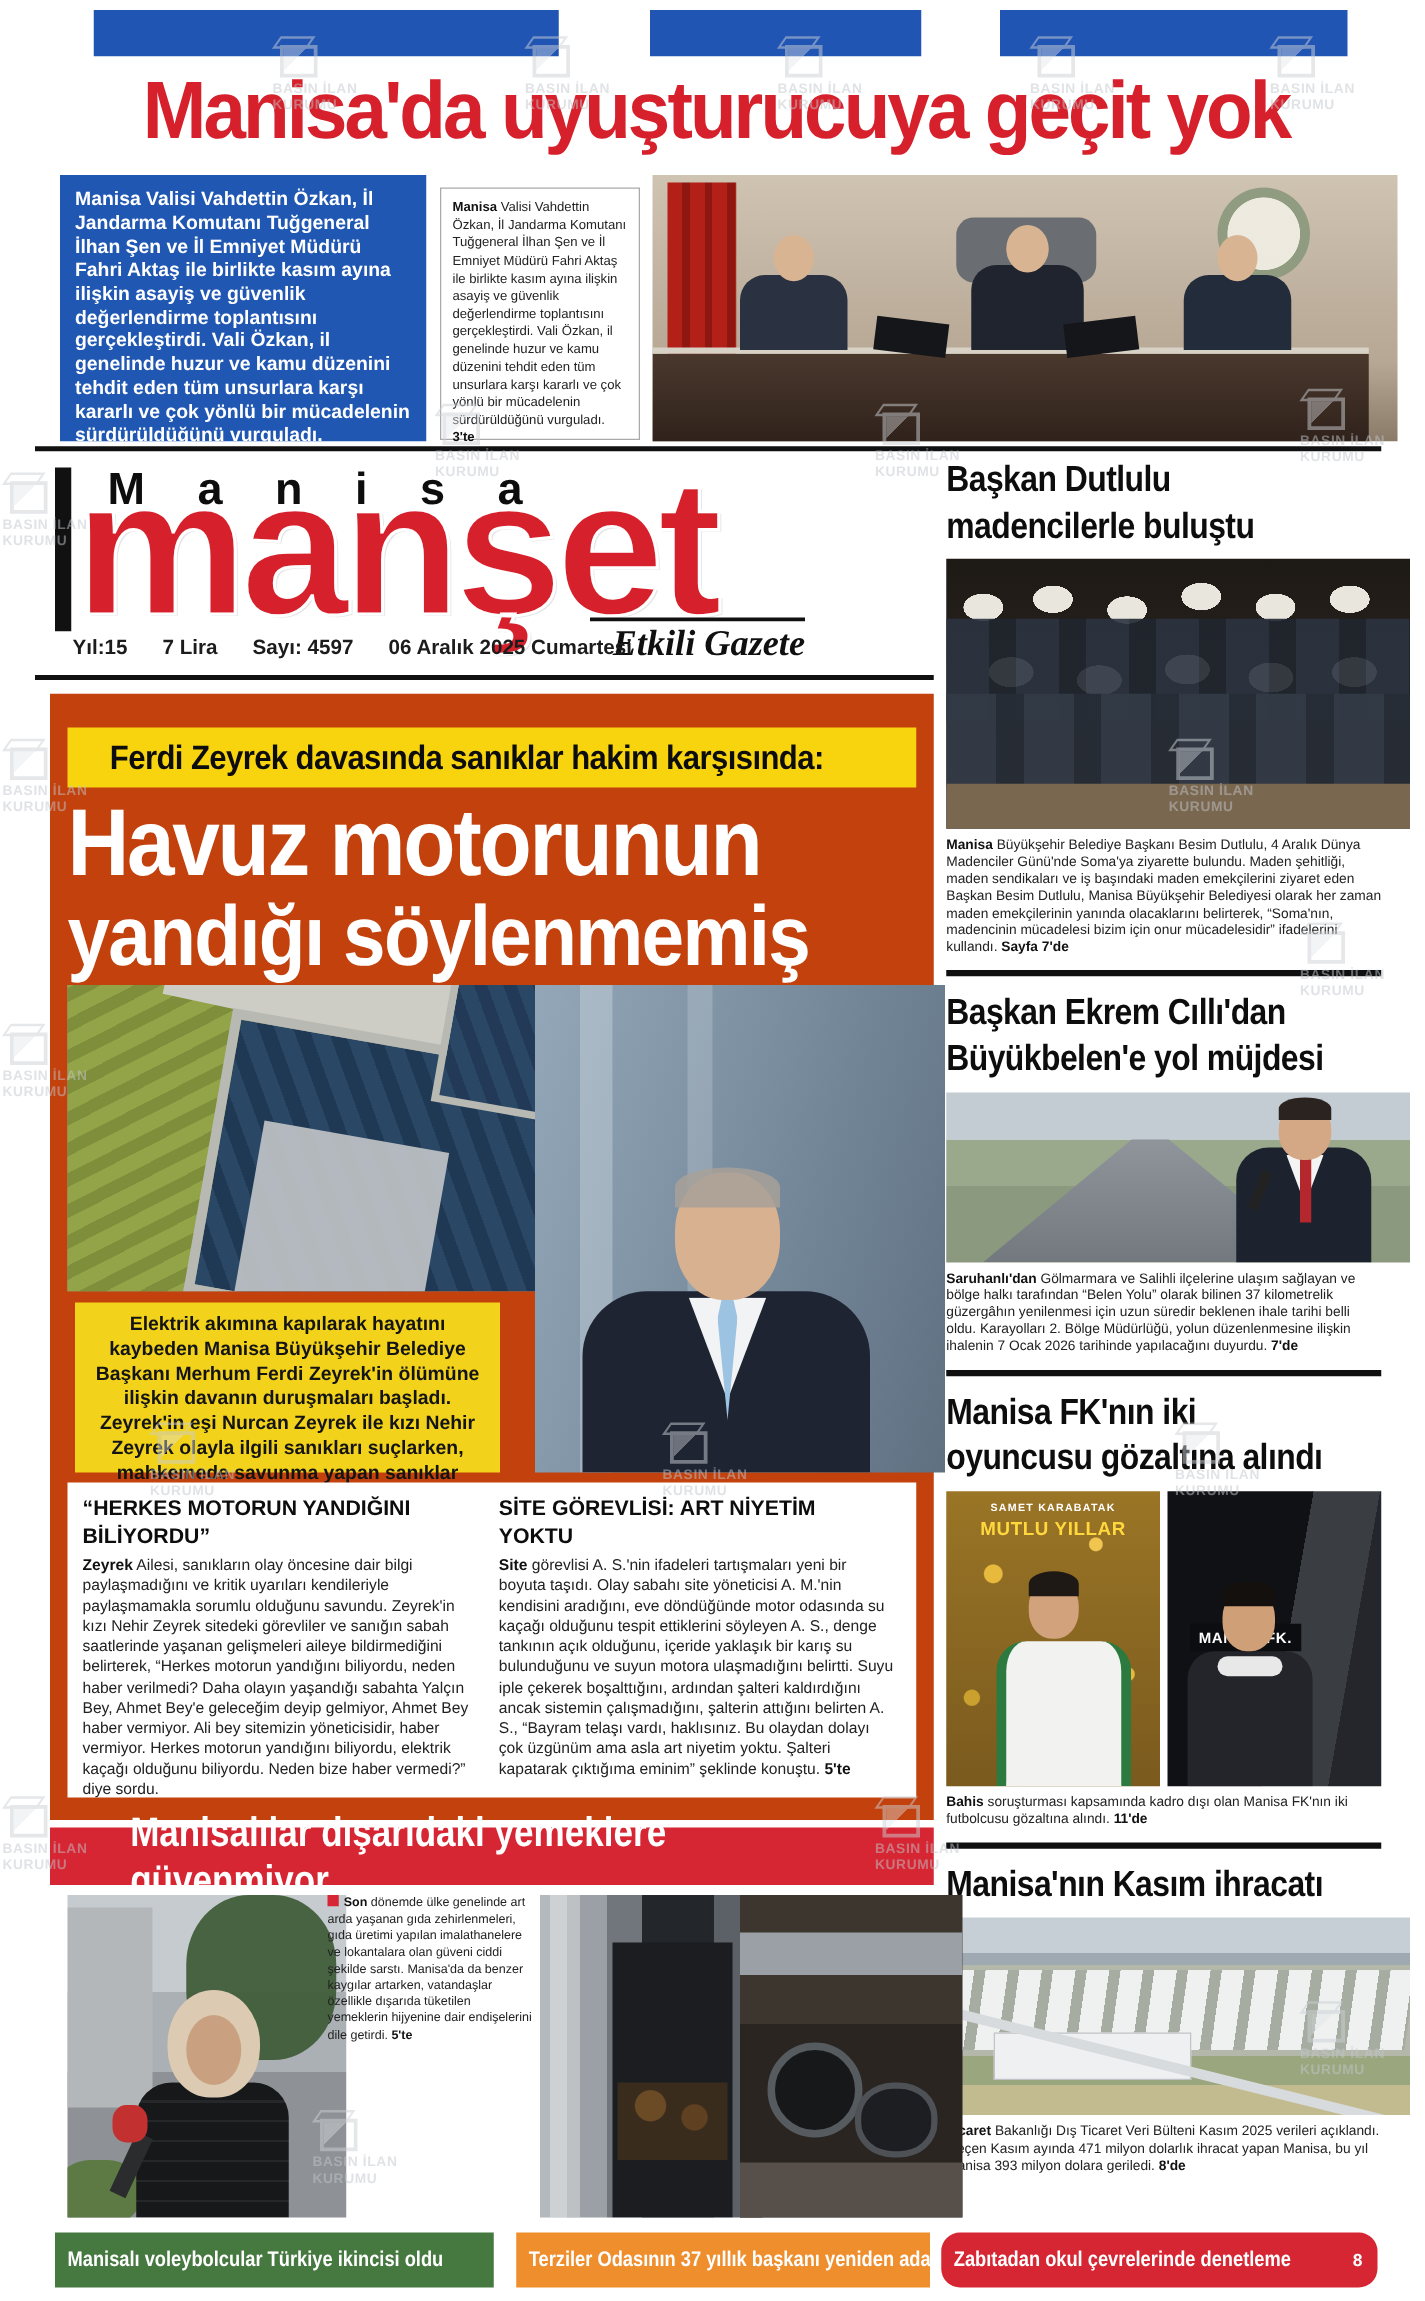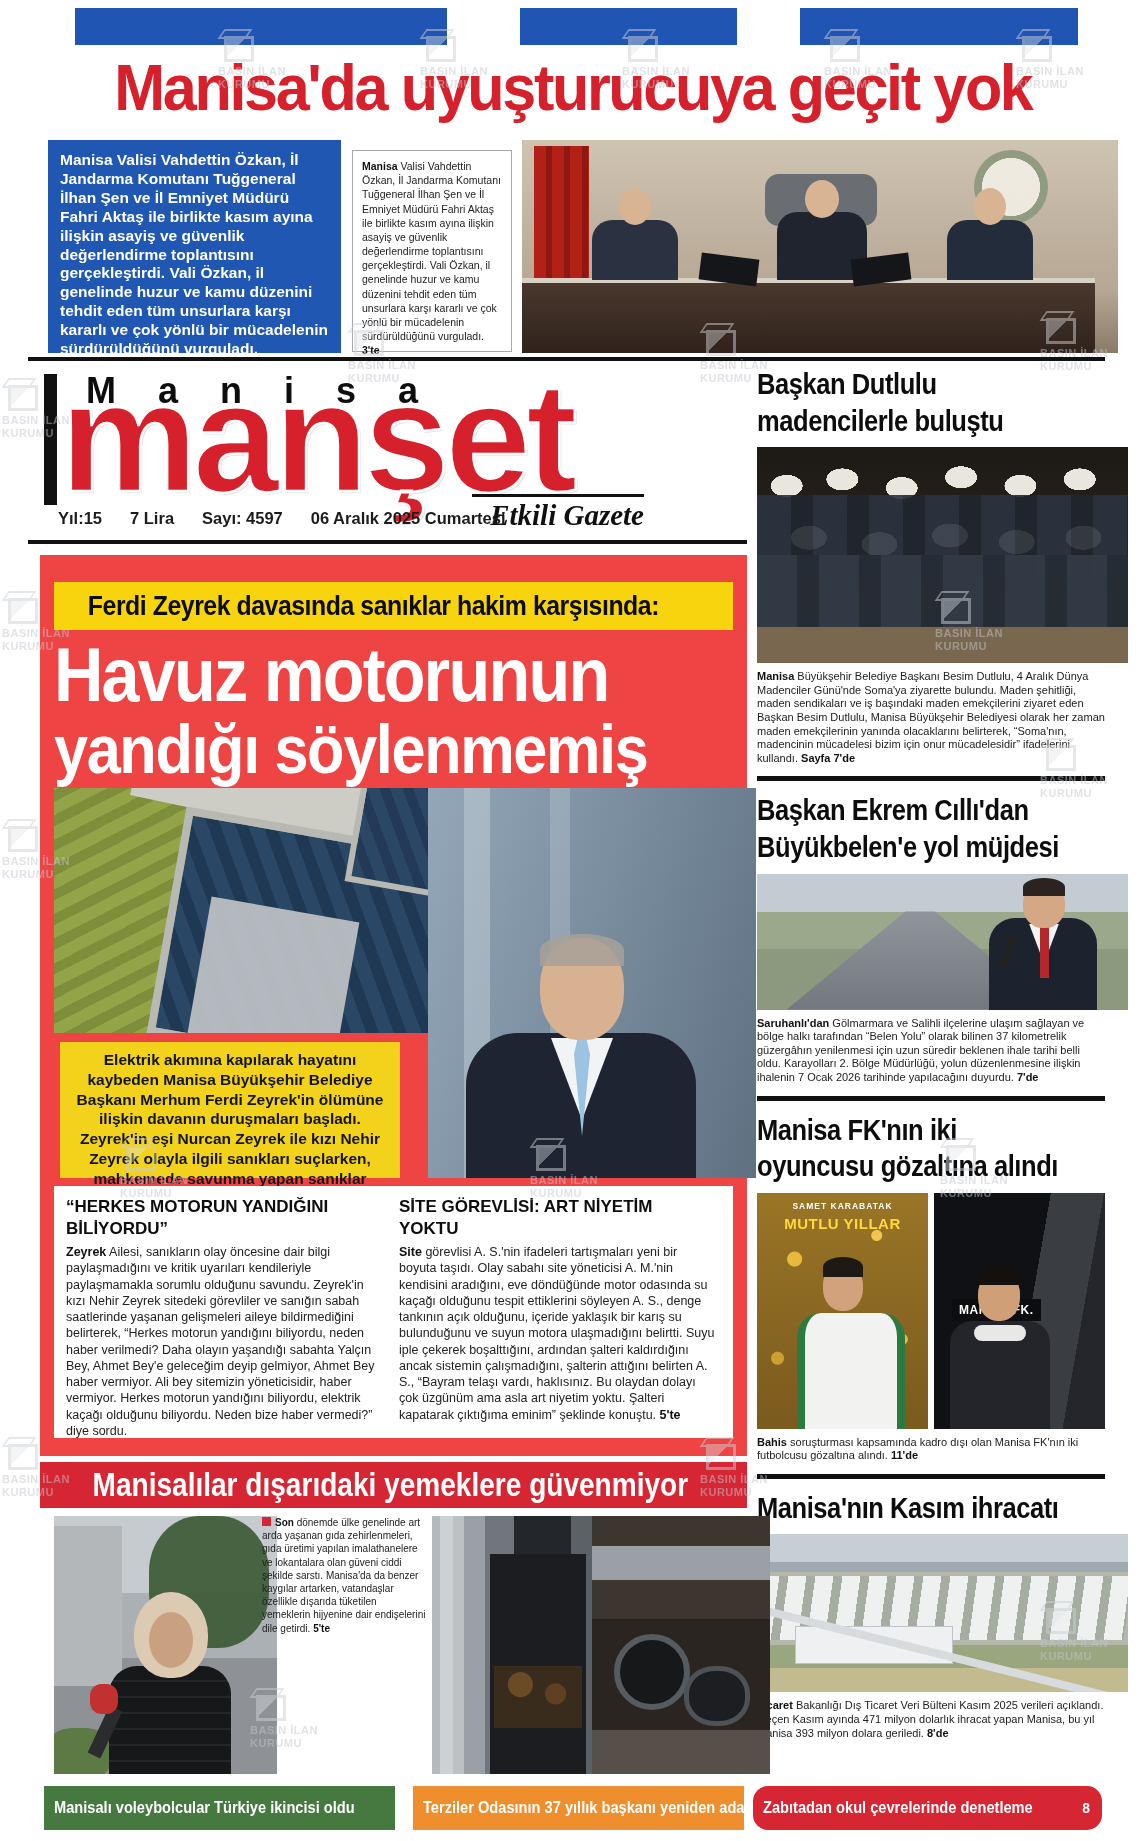--- a/index.html
+++ b/index.html
@@ -29,21 +29,21 @@
   .mh-bar{position:absolute;left:44px;top:374px;width:13px;height:131px;background:#111;}
   .mh-city{position:absolute;left:86px;top:370px;font-size:36px;font-weight:800;color:#0d0d0d;letter-spacing:42px;white-space:nowrap;}
   .mh-logo{position:absolute;left:60px;top:372px;font-size:155px;font-weight:900;line-height:.85;
     letter-spacing:-5px;color:#d6202b;-webkit-text-stroke:2.5px #fff;white-space:nowrap;
     text-shadow:2px 2px 0 rgba(180,180,180,.35);}
   .mh-tag{position:absolute;left:472px;top:494px;width:172px;border-top:3px solid #111;text-align:right;
     font-family:"Liberation Serif",serif;font-style:italic;font-weight:700;font-size:29px;color:#101010;padding-top:2px;}
   .dateline{position:absolute;left:58px;top:509px;display:flex;gap:28px;font-size:16.5px;font-weight:600;color:#1c1c1c;}
 
   
-  .mainblock{position:absolute;left:40px;top:555px;width:707px;height:901px;background:#ef4444;}
+  .mainblock{position:absolute;left:40px;top:555px;width:707px;height:901px;background:#c2410c;}
   .kicker{position:absolute;left:14px;top:27px;width:679px;height:48px;background:#f7d40e;display:flex;align-items:center;padding-left:9px;box-sizing:border-box;}
   .kicker span{font-size:27px;font-weight:800;letter-spacing:-.5px;color:#0d0d0d;transform:scaleX(.92);}
   .hl{position:absolute;left:14px;color:#fff;}
   .hl1 span{font-size:76px;font-weight:900;letter-spacing:-2px;transform:scaleX(.9);}
   .hl2 span{font-size:68px;font-weight:900;letter-spacing:-1.5px;transform:scaleX(.9);}
   .summarybox{position:absolute;left:20px;top:487px;width:340px;height:136px;background:#f2d21b;
     font-size:15.5px;font-weight:800;line-height:1.28;color:#141414;text-align:center;
     padding:8px 9px;box-sizing:border-box;}
   .panel{position:absolute;left:14px;top:631px;width:679px;height:252px;background:#fff;
     padding:10px 12px;box-sizing:border-box;display:flex;gap:16px;}
@@ -54,21 +54,21 @@
   
   .rightcol{position:absolute;left:757px;top:366px;width:348px;}
   .rc-title div{line-height:1.26;}
   .rc-title span{font-size:29px;font-weight:900;letter-spacing:-.5px;color:#0d0d0d;transform:scaleX(.88);}
   .rc-body{margin-top:7px;font-size:11px;line-height:1.24;color:#222;}
   .rc-body b{font-weight:800;color:#111;}
   .rc-div{height:5px;background:#101010;margin:11px 0;}
   .rc-photo{position:relative;overflow:hidden;margin-top:8px;}
 
   
-  .foodbar{position:absolute;left:40px;top:1462px;width:707px;height:46px;background:#d62633;display:flex;align-items:center;box-sizing:border-box;}
+  .foodbar{position:absolute;left:40px;top:1462px;width:707px;height:46px;background:#d62633;display:flex;align-items:center;padding-left:12px;box-sizing:border-box;}
   .foodbar span{font-size:33px;font-weight:800;color:#fff;transform:scaleX(.85);}
   .foodtext{position:absolute;left:262px;top:1516px;width:164px;font-size:10px;line-height:1.32;color:#222;}
   .foodtext b{font-weight:800;color:#111;}
   .bullet{display:inline-block;width:9px;height:9px;background:#d62633;margin-right:4px;}
 
   
   .strip{position:absolute;top:1786px;height:44px;display:flex;align-items:center;padding:0 12px 0 10px;box-sizing:border-box;overflow:hidden;}
   .strip .lbl{font-size:17px;font-weight:800;color:#fff;transform:scaleX(.86);transform-origin:0 50%;white-space:nowrap;}
   .strip .num{margin-left:auto;font-size:14px;font-weight:800;color:#fff;}
 

